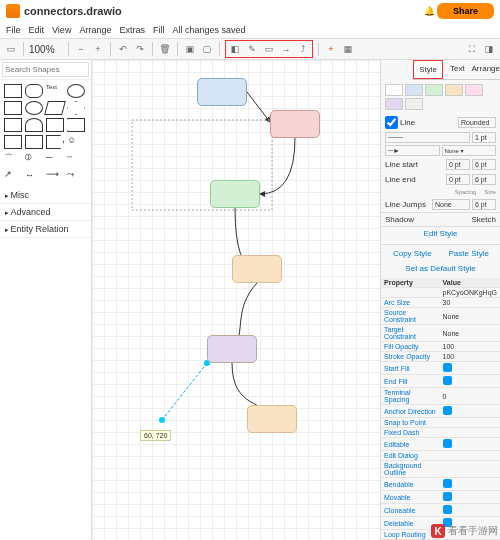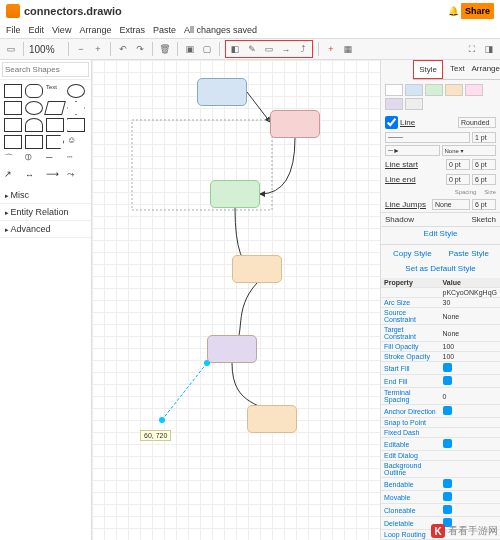--- a/index.html
+++ b/index.html
@@ -2,21 +2,21 @@
 <html><head>
 <meta charset="utf-8">
 <style>
 * { box-sizing: border-box; margin: 0; padding: 0; font-family: Helvetica, Arial, sans-serif; }
 body { width: 500px; height: 540px; background: #fff; font-size: 9px; color: #333; overflow: hidden; position: relative; }
 .titlebar { height: 22px; display: flex; align-items: center; padding: 0 6px; }
 .titlebar .logo { width: 14px; height: 14px; background: linear-gradient(#f80,#e70); border-radius: 2px; margin-right: 4px; }
 .titlebar .title { font-size: 11px; font-weight: 600; }
 .titlebar .spacer { flex: 1; }
 .titlebar .bell { width: 14px; height: 14px; display:flex; align-items:center; justify-content:center; }
-.share-btn { background: #f80; color: #000; font-size: 9px; padding: 3px 4px; border-radius: 1px; font-weight:600; }
+.share-btn { background: #f80; color: #000; font-size: 9px; padding: 3px 16px; border-radius: 6px; font-weight:600; }
 .menubar { height: 16px; display: flex; align-items: center; gap: 8px; padding: 0 6px; font-size: 9px; }
 .toolbar { height: 22px; border-top: 1px solid #ddd; border-bottom: 1px solid #ddd; display: flex; align-items: center; padding: 0 4px; gap: 3px; background: #f7f7f7; }
 .tb { width: 14px; height: 14px; display: flex; align-items: center; justify-content: center; color: #666; }
 .sep { width: 1px; height: 14px; background: #ccc; margin: 0 2px; }
 .zoom { font-size: 10px; width: 34px; }
 .hl { border: 1px solid #e33; padding: 1px 2px; display: flex; gap: 3px; }
 .main { display: flex; height: calc(100% - 60px); }
 .leftpanel { width: 92px; border-right: 1px solid #ddd; background: #fff; display: flex; flex-direction: column; }
 .search { height: 20px; border-bottom: 1px solid #eee; padding: 2px; }
 .search input { width: 100%; border: 1px solid #ddd; font-size: 8px; padding: 2px; }
@@ -28,21 +28,21 @@
 .canvas { flex: 1; position: relative; background-image: linear-gradient(#eee 1px, transparent 1px), linear-gradient(90deg, #eee 1px, transparent 1px); background-size: 12px 12px; overflow: hidden; }
 .node { position: absolute; width: 50px; height: 28px; border-radius: 5px; }
 .hint { position: absolute; font-size: 7px; background: #ffd; border: 1px solid #cc9; padding: 1px 3px; }
 .rightpanel { width: 120px; border-left: 1px solid #ddd; background: #f7f7f7; display: flex; flex-direction: column; font-size: 8px; overflow-y: auto; }
 .tabs { display: flex; border-bottom: 1px solid #ccc; margin-left: 32px; }
 .tab { flex: 1; text-align: center; padding: 4px 0; font-size: 8px; }
 .tab.active { border: 1px solid #e33; background: #fff; }
 .swatches { display: flex; flex-wrap: wrap; padding: 4px; gap: 2px; }
 .sw { width: 18px; height: 12px; border: 1px solid #ccc; }
 .row { display: flex; align-items: center; padding: 2px 4px; gap: 2px; }
-.row label { flex: 1; text-decoration: underline; }
+.row label { flex: 1; }
 .sel, .num { border: 1px solid #ccc; font-size: 7px; padding: 1px 2px; width: 38px; }
 .num { width: 24px; }
 .subrow { display: flex; gap: 2px; padding: 1px 4px; }
 .linkbtn { color: #07d; padding: 2px 4px; text-align: center; flex: 1; }
 .proptable { width: 100%; border-collapse: collapse; font-size: 7px; }
 .proptable td { border-bottom: 1px solid #e5e5e5; padding: 1px 3px; }
 .proptable td:first-child { color: #07d; width: 58%; }
 .chk { width: 9px; height: 9px; background: #09f; border-radius: 2px; display: inline-block; }
 .watermark { position: absolute; bottom: 2px; right: 2px; display:flex; align-items:center; gap:3px; font-size: 10px; color: #888; }
 .watermark .wm-logo { width: 14px; height: 14px; background:#d33; border-radius:3px; display:flex; align-items:center; justify-content:center; color:#fff; font-weight:bold; }
@@ -58,21 +58,21 @@
   <span class="bell">🔔</span>
   <span class="share-btn">Share</span>
 </div>
 
 <div class="menubar">
   <span>File</span>
   <span>Edit</span>
   <span>View</span>
   <span>Arrange</span>
   <span>Extras</span>
-  <span>Paste</span>
+  <span>Fill</span>
   <span class="status">All changes saved</span>
 </div>
 
 <div class="toolbar">
   <span class="tb">▭</span>
   <span class="sep"></span>
   <span class="zoom">100%</span>
   <span class="sep"></span>
   <span class="tb">−</span>
   <span class="tb">+</span>
@@ -125,22 +125,22 @@
       <span class="shp" style="border:none">⌒</span>
       <span class="shp" style="border:none">⦶</span>
       <span class="shp" style="border:none">─</span>
       <span class="shp" style="border:none">┄</span>
       <span class="shp" style="border:none">↗</span>
       <span class="shp" style="border:none">↔</span>
       <span class="shp" style="border:none">⟶</span>
       <span class="shp" style="border:none">⤳</span>
     </div>
     <div class="cat">Misc</div>
+    <div class="cat">Advanced</div>
     <div class="cat">Entity Relation</div>
-    <div class="cat">Advanced</div>
   </div>
 
   <div class="canvas">
     <svg width="100%" height="100%">
       <defs>
           <marker id="ah" markerWidth="6" markerHeight="6" refX="5" refY="3" orient="auto">
             <path d="M0,0 L6,3 L0,6 z" fill="#333"></path>
           </marker>
         </defs>
       <path d="M155,32 L178,62" stroke="#333" fill="none" marker-end="url(#ah)"></path>

